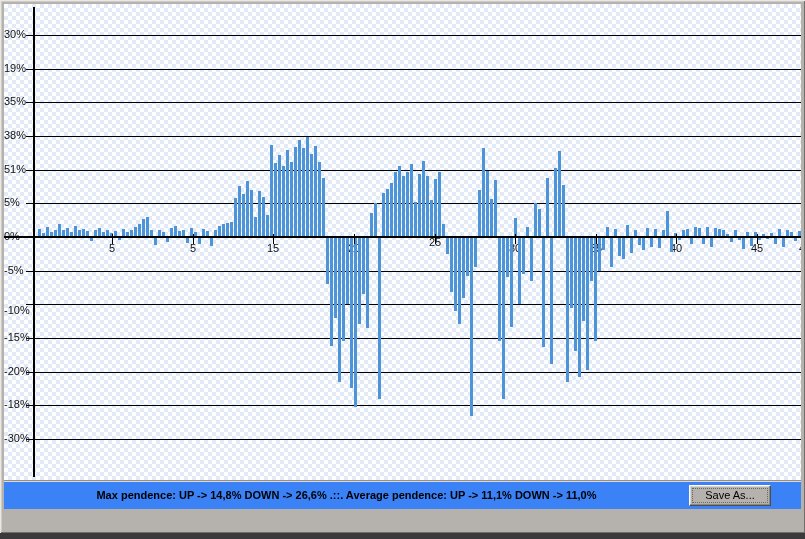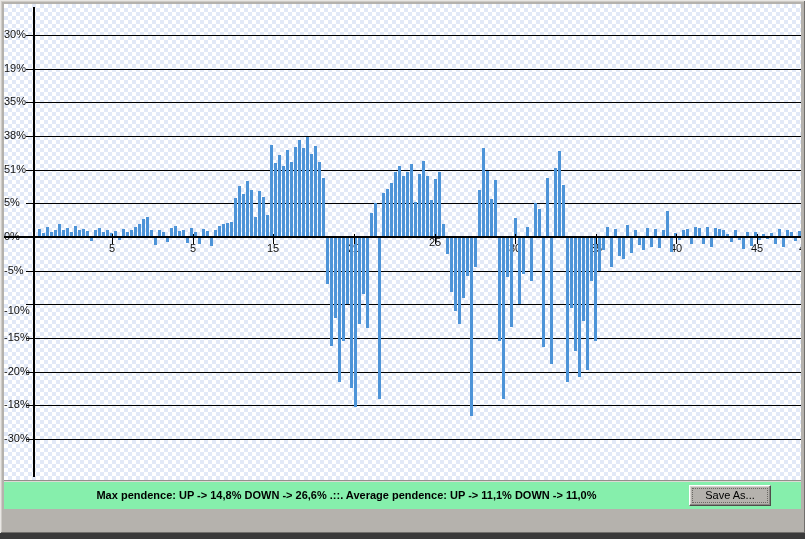--- a/index.html
+++ b/index.html
@@ -41,21 +41,21 @@
     background-size:8px 8px;background-position:0 0,4px 4px;
   }
   .gridline{position:absolute;height:1px;background:#000000;right:0;z-index:2;}
   .zero-line{position:absolute;height:2px;background:#000000;right:0;z-index:4;}
   .y-axis-line{position:absolute;width:2px;background:#000000;z-index:4;}
   .ylabel{position:absolute;left:0;width:27px;text-align:left;font-size:11px;color:#111;z-index:2;}
   .xlabel{position:absolute;width:26px;text-align:center;font-size:11px;color:#111;z-index:1;}
   .xtick{position:absolute;width:1px;background:#000;z-index:4;}
   .bar{position:absolute;z-index:3;}
   .statusbar{
-    height:28px;display:flex;align-items:center;background:#86efac;
+    height:28px;display:flex;align-items:center;background:#3b82f6;
     border-top:1px solid #93908b;box-shadow:inset 0 1px 0 #dcd9d4;
   }
   .status-text{flex:1;text-align:center;font-size:11px;font-weight:bold;color:#000;white-space:nowrap;}
   .saveas{
     flex:0 0 auto;width:82px;height:21px;margin-right:30px;background:#b5b2ad;
     border:1px solid;border-color:#ffffff #4f4d4a #4f4d4a #ffffff;
     box-shadow:inset -1px -1px 0 #8a8884, inset 1px 1px 0 #d9d6d1;
     font-family:"Liberation Sans",sans-serif;font-size:11px;color:#000;
     outline:1px dotted #6b6964;outline-offset:-4px;cursor:default;
   }

